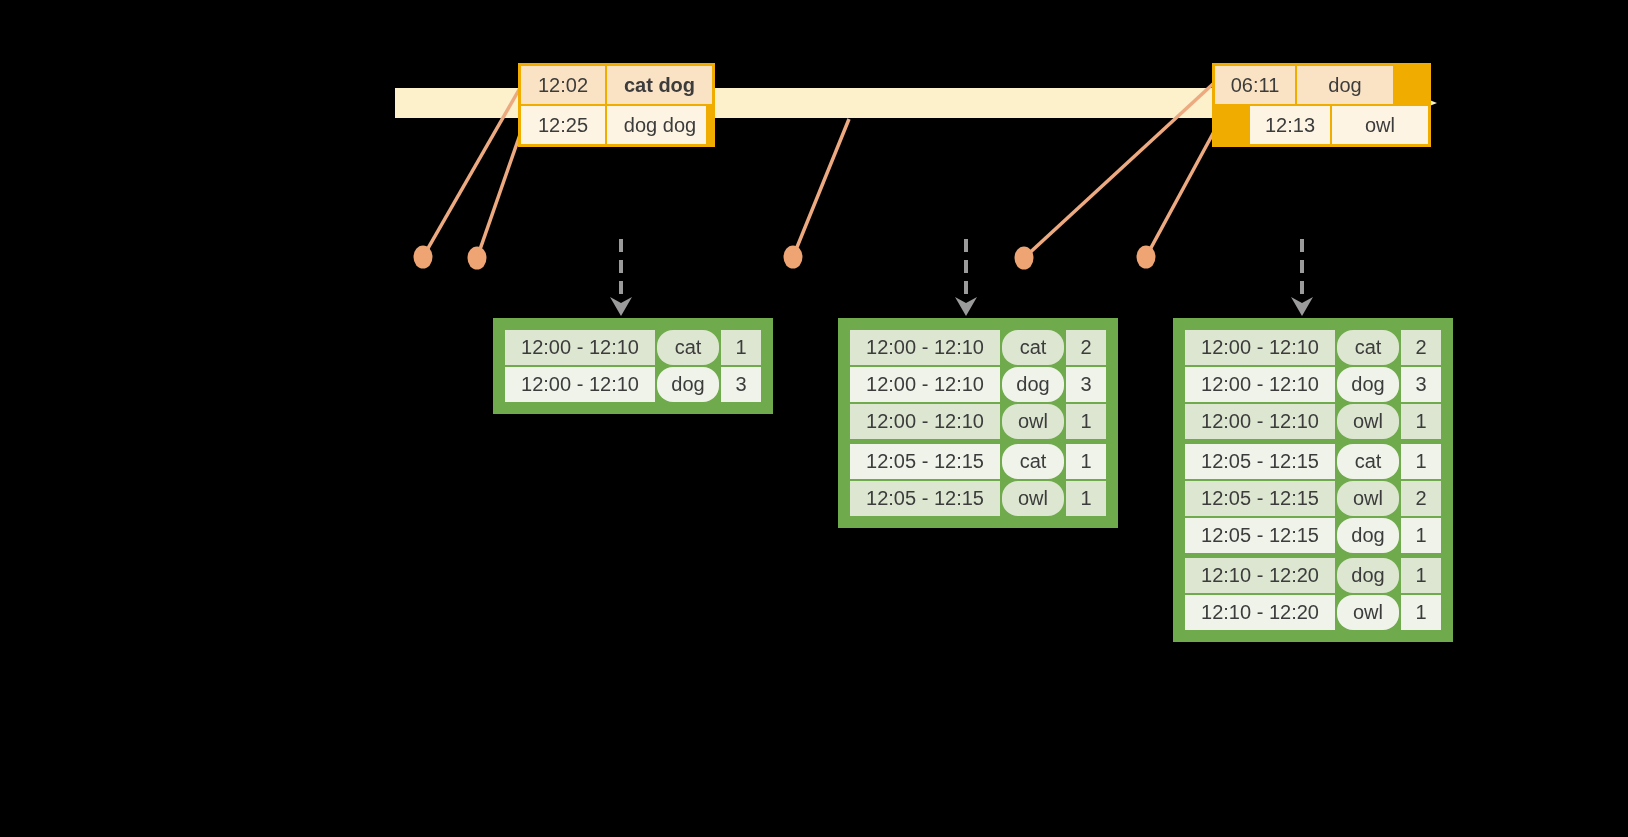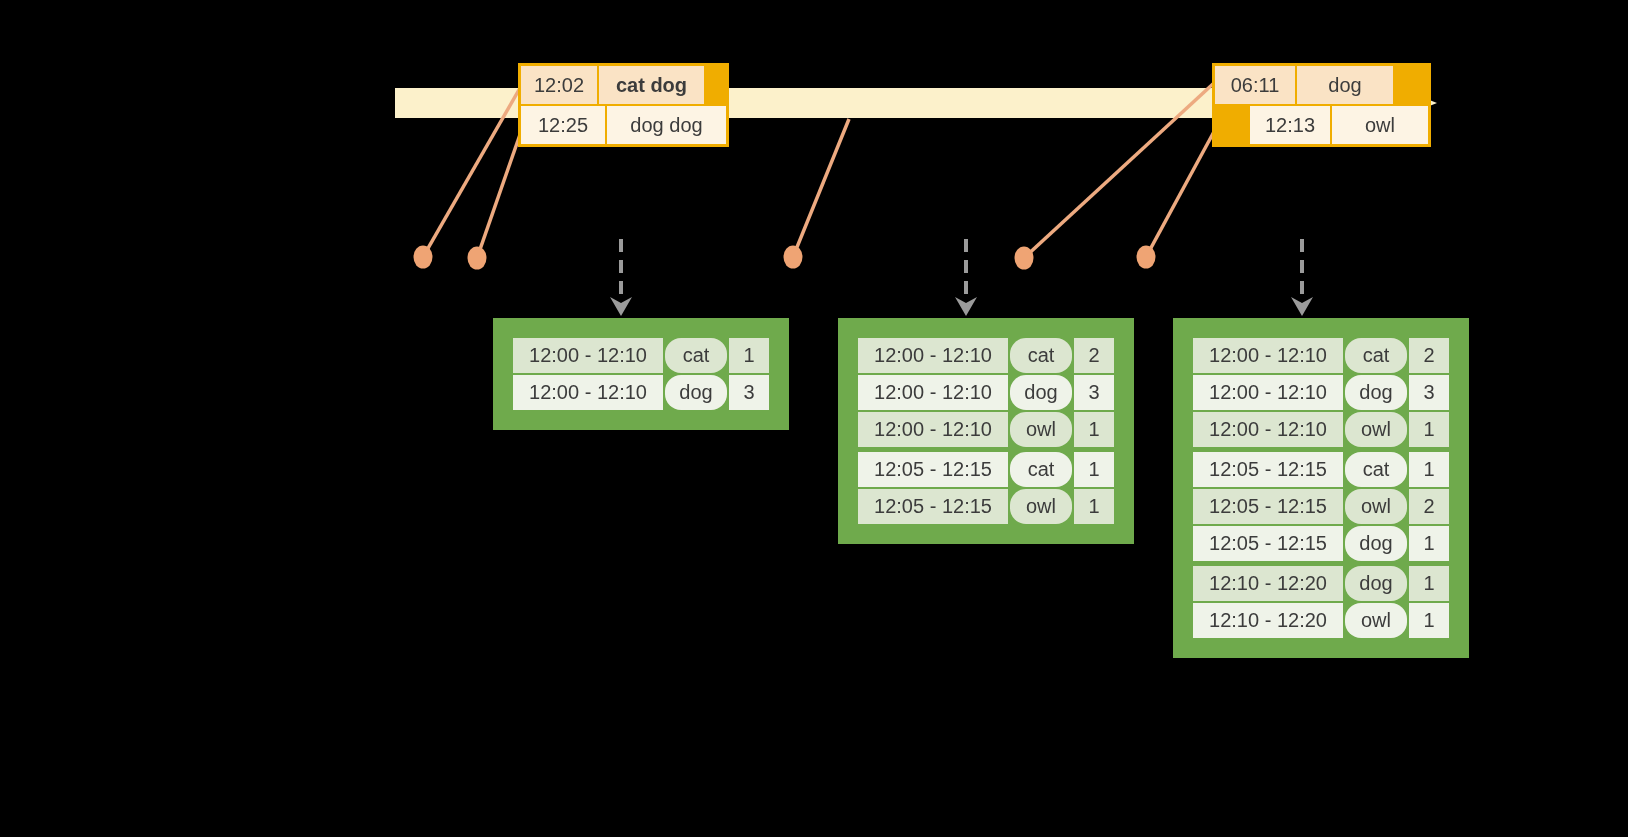--- a/index.html
+++ b/index.html
@@ -17,21 +17,21 @@
   .overlay{position:absolute;left:0;top:0;z-index:2;}
   
   .etable{position:absolute;z-index:3;background:var(--event-border);padding:3px;
     display:flex;flex-direction:column;row-gap:2px;}
   .erow{display:flex;column-gap:2px;}
   .ecell{height:38px;display:flex;align-items:center;justify-content:center;font-size:20px;}
   .erow.odd  .ecell{background:var(--event-row-odd);}
   .erow.even .ecell{background:var(--event-row-even);}
   #event-table-1 .ecell{height:37px;}
   
-  .rtable{position:absolute;z-index:3;background:var(--result-border);padding:20px;
+  .rtable{position:absolute;z-index:3;background:var(--result-border);padding:12px;
     display:flex;flex-direction:column;row-gap:2px;}
   .rrow{display:flex;column-gap:2px;}
   .rrow.group-start{margin-top:3px;}
   .rcell{height:35px;display:flex;align-items:center;justify-content:center;font-size:20px;}
   .rrow.dark  .rcell{background:var(--result-row-dark);}
   .rrow.light .rcell{background:var(--result-row-light);}
   .rcell.window{width:150px;}
   .rcell.word{width:62px;border-radius:16px;}
   .rcell.count{width:40px;}
 </style>
@@ -63,26 +63,26 @@
       <path d="M610,297 L621,316 L632,297 L621,303 Z" fill="var(--trigger-arrow)"></path>
       <line x1="966" y1="239" x2="966" y2="300" stroke="var(--trigger-arrow)" stroke-width="4" stroke-dasharray="13 8"></line>
       <path d="M955,297 L966,316 L977,297 L966,303 Z" fill="var(--trigger-arrow)"></path>
       <line x1="1302" y1="239" x2="1302" y2="300" stroke="var(--trigger-arrow)" stroke-width="4" stroke-dasharray="13 8"></line>
       <path d="M1291,297 L1302,316 L1313,297 L1302,303 Z" fill="var(--trigger-arrow)"></path>
     </g>
   </svg>
 
   <div class="etable" id="event-table-0" style="left:518px;top:63px">
       <div class="erow odd">
-        <div class="ecell" style="width: 76px;">12:02</div>
+        <div class="ecell" style="width: 84px;">12:02</div>
         <div class="ecell" style="width: 105px; font-weight: bold;">cat dog</div>
       </div>
       <div class="erow even">
         <div class="ecell" style="width: 84px;">12:25</div>
-        <div class="ecell" style="width: 119px;">dog dog</div>
+        <div class="ecell" style="width: 92px; padding-left: 7px;">dog dog</div>
       </div>
     </div>
   <div class="etable" id="event-table-2" style="left:1212px;top:63px">
       <div class="erow odd">
         <div class="ecell" style="width: 80px;">06:11</div>
         <div class="ecell" style="width: 96px;">dog</div>
       </div>
       <div class="erow even">
         <div class="ecell" style="width: 80px; margin-left: 35px;">12:13</div>
         <div class="ecell" style="width: 96px;">owl</div>

